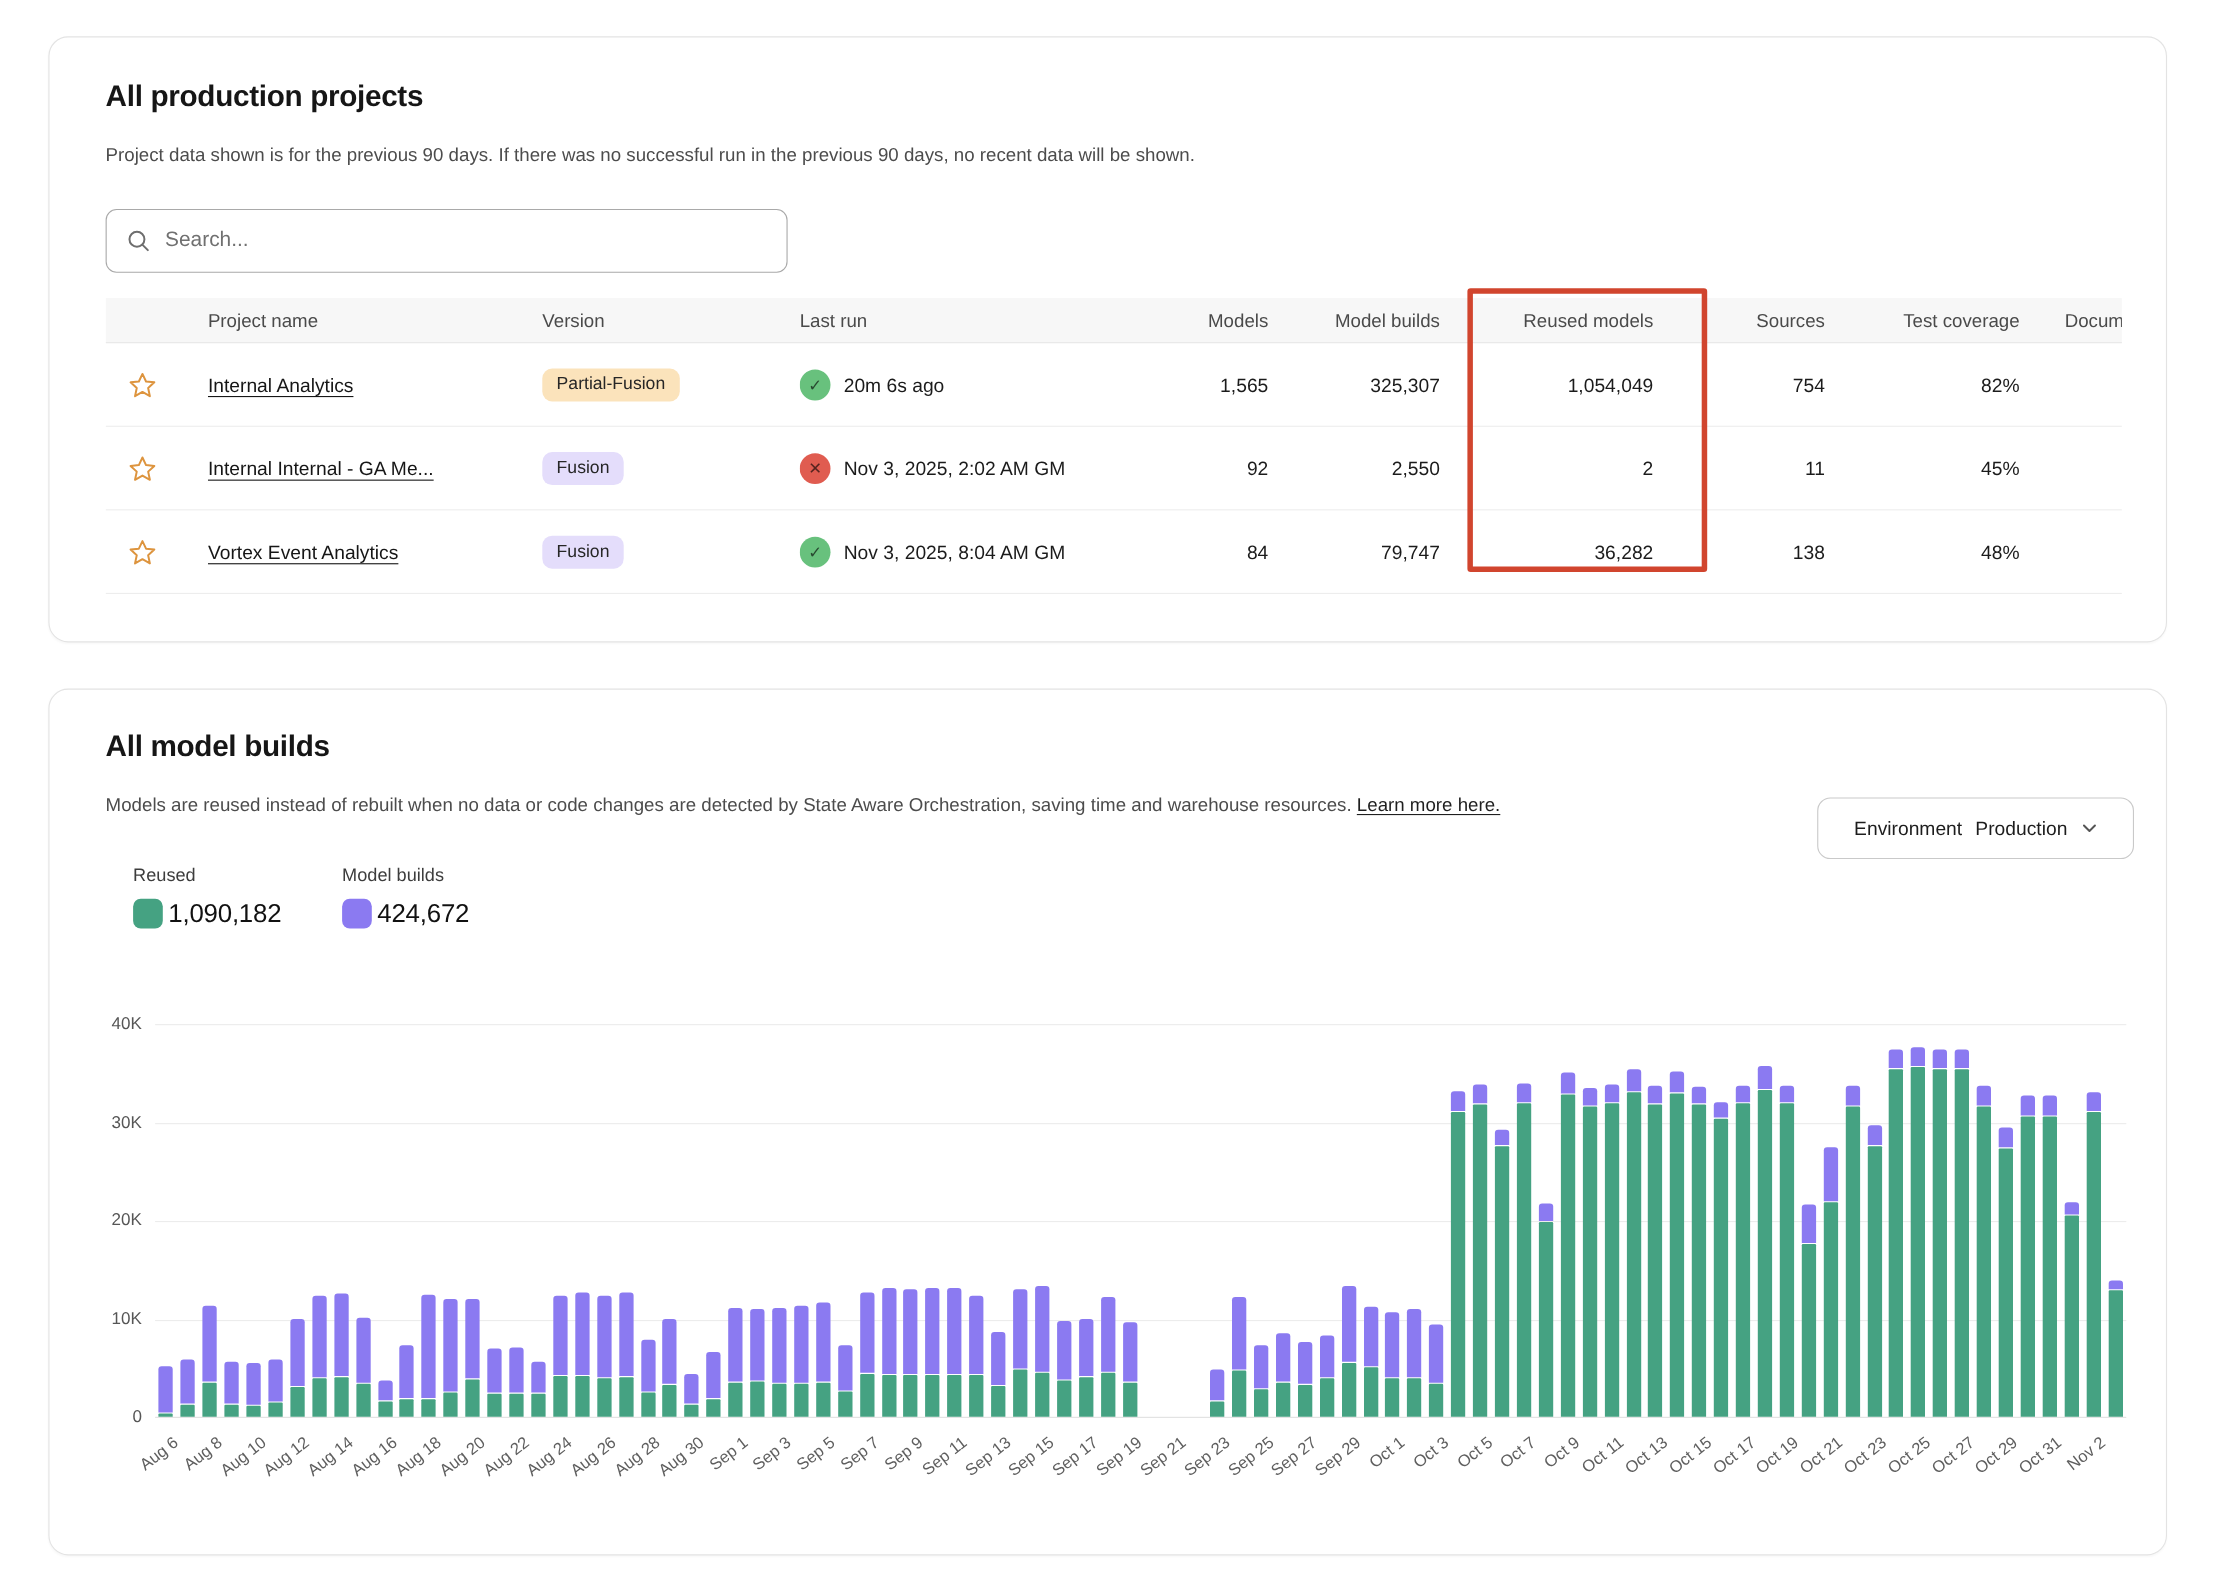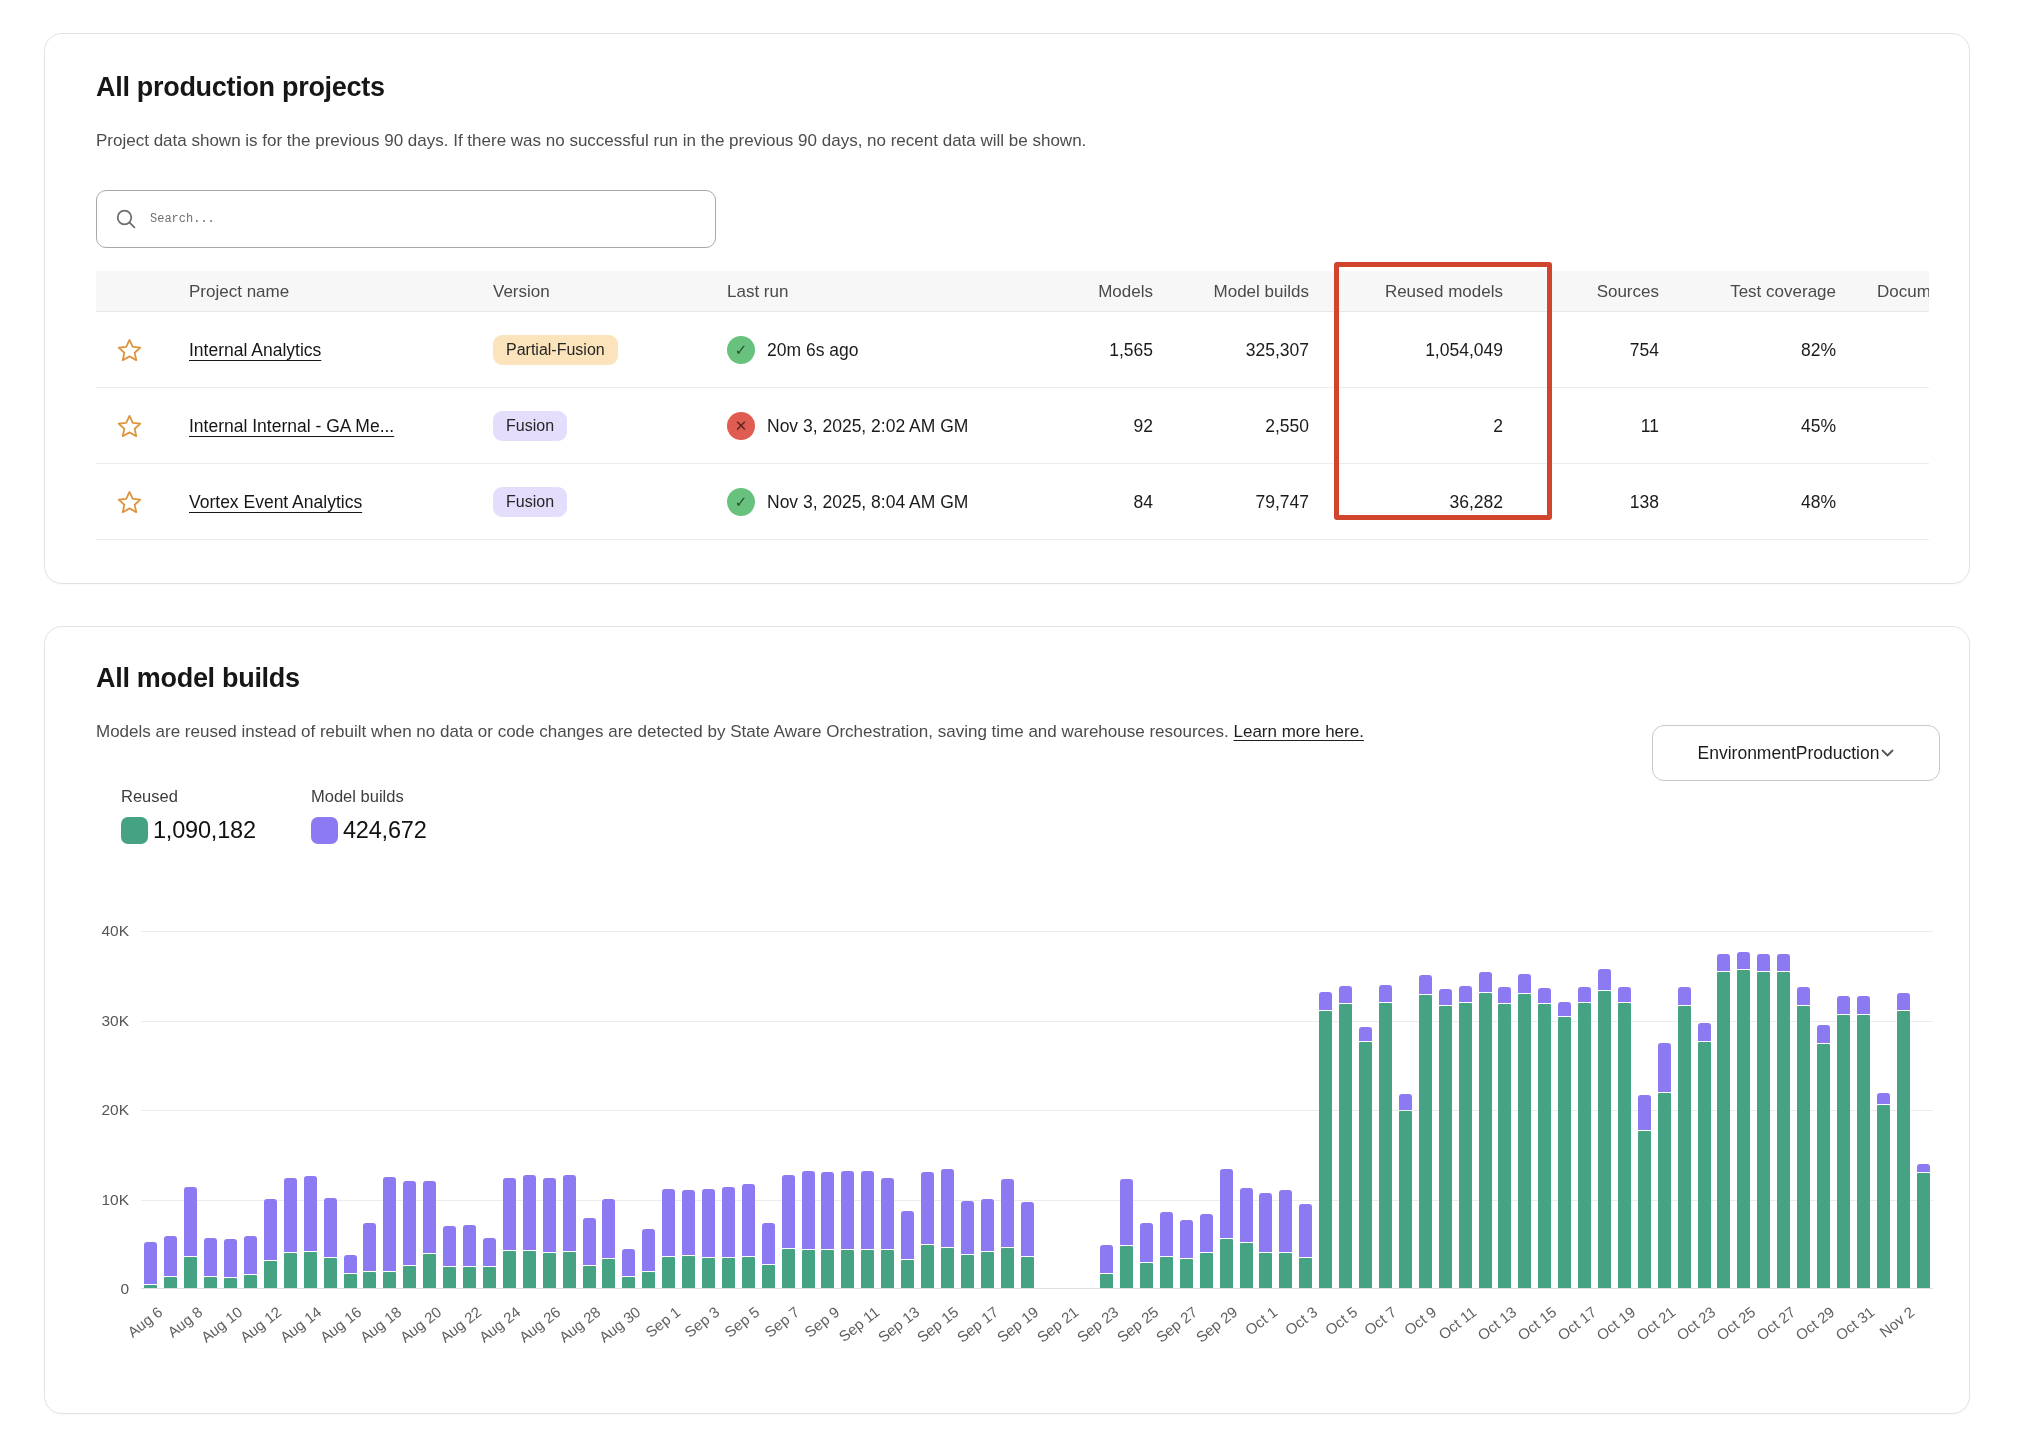--- a/index.html
+++ b/index.html
@@ -13,22 +13,22 @@
   #builds-card   { left:44px; top:626px; width:1926px; height:788px; }
 
   .card-title { position:absolute; left:51px; font-size:27px; font-weight:700;
     color:#161616; letter-spacing:-0.3px; }
   .card-sub { position:absolute; left:51px; font-size:17px; color:#4c4c4c; white-space:nowrap; }
 
   
   .search-box { position:absolute; left:51px; top:156px; width:620px; height:58px;
     border:1.5px solid #a9a9a9; border-radius:10px; display:flex; align-items:center;
     padding:0 18px; gap:13px; background:#fff; }
-  .search-box input { border:none; outline:none; font-size:12px; color:#701a75; width:100%;
-    font-family:Liberation Mono, monospace; background:transparent; }
+  .search-box input { border:none; outline:none; font-size:19px; color:#701a75; width:100%;
+    font-family:Liberation Sans, sans-serif; background:transparent; }
   .search-box input::placeholder { color:#707070; }
 
   
   .table-wrap { position:absolute; left:51px; top:237px; width:1833px; overflow:hidden; }
   .thead { position:relative; height:41px; background:#f7f7f7; border-bottom:1px solid #e7e7e7; }
   .thead .hcell { position:absolute; top:0; height:41px; display:flex; align-items:center;
     font-size:17px; color:#4a4a4a; white-space:nowrap; }
   .trow { position:relative; height:76px; border-bottom:1px solid #ededed; }
   .cell { position:absolute; top:0; height:76px; display:flex; align-items:center;
     font-size:17.5px; color:#1b1b1b; white-space:nowrap; }
@@ -49,21 +49,21 @@
   .status-icon[data-status="success"]::before { content:"\2713"; }
   .status-icon[data-status="error"]::before   { content:"\2715"; }
 
   .annotation-box { position:absolute; left:1334px; top:262px; width:218px; height:258px;
     border:5px solid #d1452e; border-radius:3px; pointer-events:none; z-index:5; }
 
   
   .link { color:#1f1f1f; text-decoration:underline; text-underline-offset:3px; }
   .env-select { position:absolute; left:1607px; top:98px; width:288px; height:56px;
     border:1px solid #c9c9c9; border-radius:12px; background:#fff; display:flex;
-    align-items:center; justify-content:center; font-size:17.5px; color:#1d1d1d;
+    align-items:center; justify-content:center; gap:12px; font-size:17.5px; color:#1d1d1d;
     cursor:pointer; }
 
   
   .legend-label { position:absolute; top:160px; font-size:16.5px; color:#3d3d3d; }
   .legend-value { position:absolute; top:190px; display:flex; align-items:center; gap:5px; }
   .swatch { width:27px; height:27px; border-radius:7px; flex:none; }
   .legend-number { font-size:23.5px; color:#111; letter-spacing:-0.2px; }
 
   
   .plot { position:absolute; left:96px; top:304px; width:1792px; height:358px;

